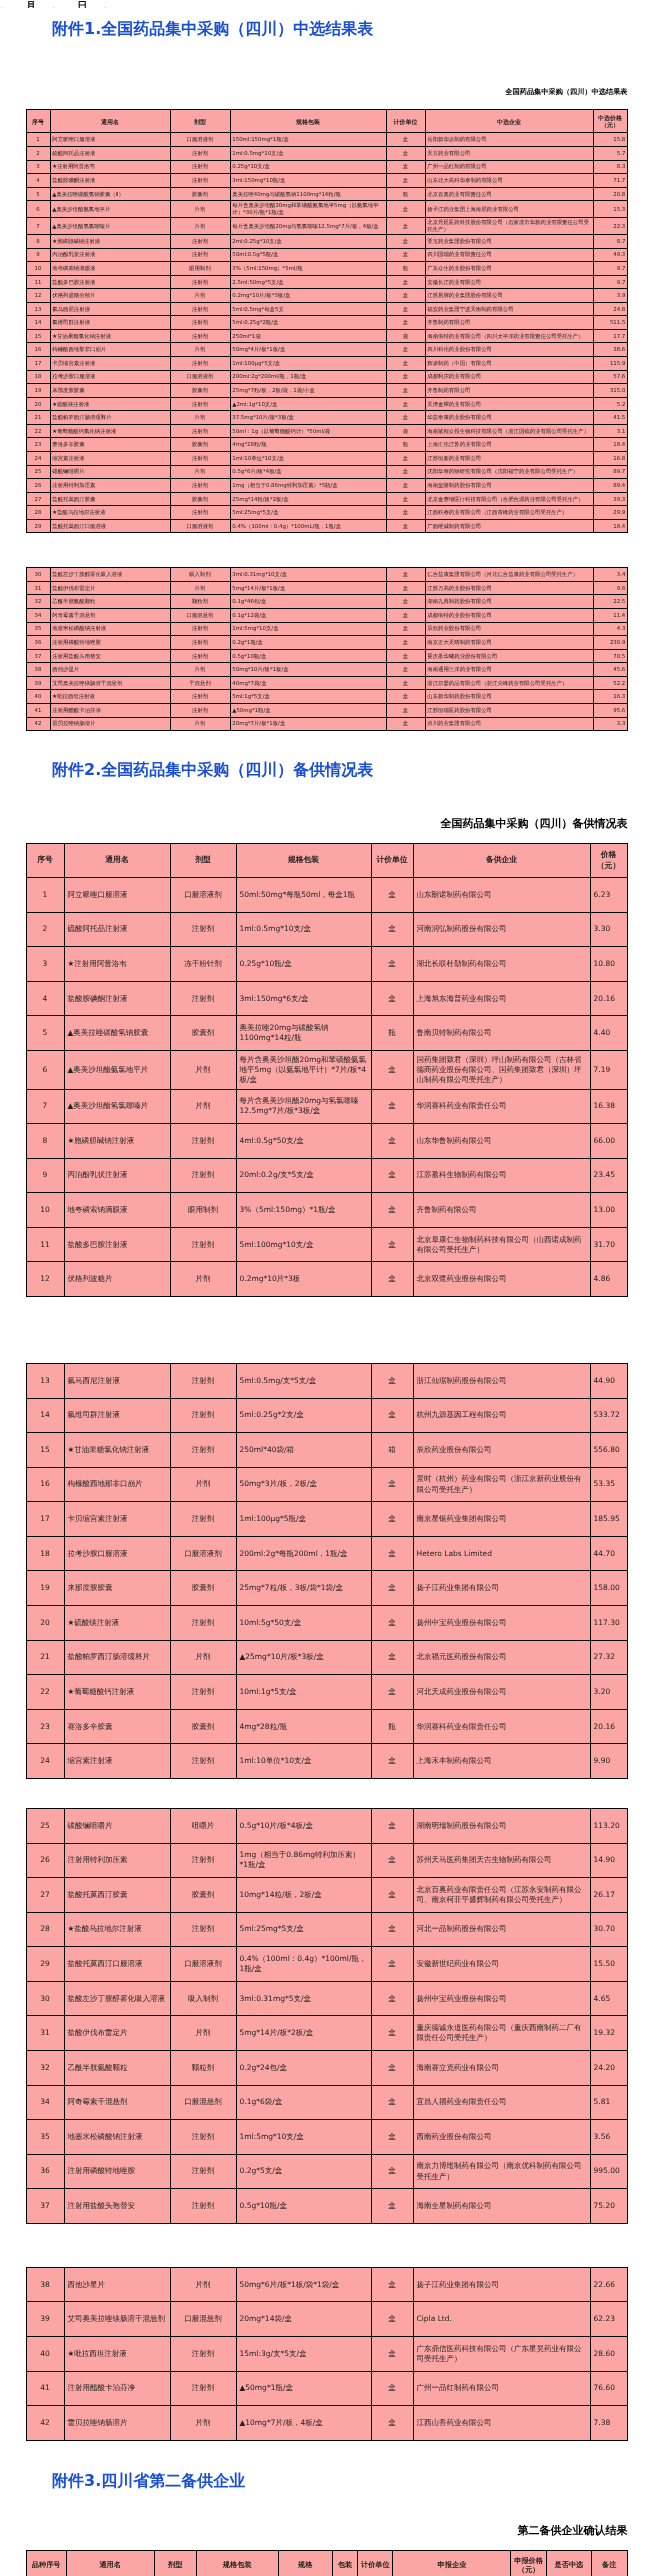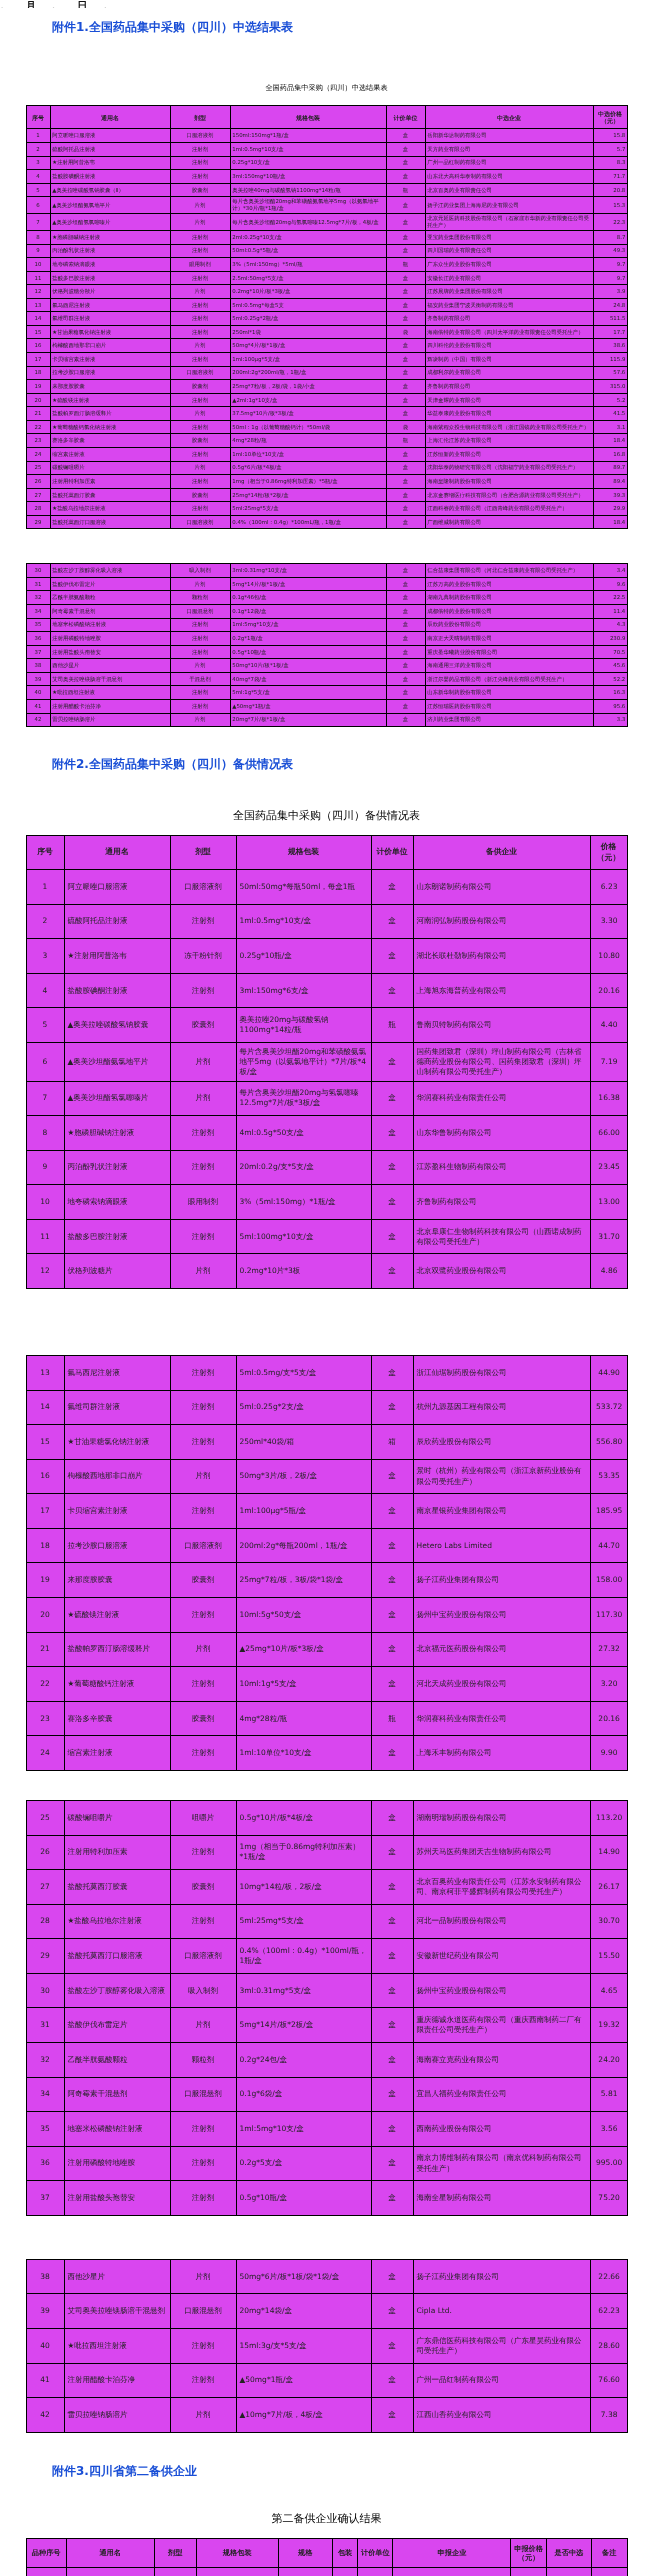--- a/index.html
+++ b/index.html
@@ -1,42 +1,42 @@
 <!DOCTYPE html>
 <html style="font-size:9.6px"><head>
 <meta charset="utf-8">
 <style>
   html,body{margin:0;padding:0;background:#ffffff;}
   body{width:653px;min-height:2576px;position:relative;
        font-family:"DejaVu Sans","Liberation Sans",sans-serif;color:#1a1a1a;}
   .top-note{height:8.4px;overflow:hidden;}
   .top-note span{display:inline-block;margin-top:-5.4px;font-size:10.2px;font-weight:600;
        letter-spacing:15.6px;color:#111;}
-  .att-heading{margin:10.8px 0 0 52px;font-size:12px;font-weight:bold;color:#1a4fd6;}
-  .tbl-title{width:602px;margin:12px auto;text-align:center;font-weight:normal;color:#000;}
+  .att-heading{margin:10.8px 0 0 52px;font-size:16px;font-weight:bold;color:#1a4fd6;}
+  .tbl-title{width:602px;margin:12px auto;text-align:right;font-weight:bold;color:#000;}
   .t1-title{margin-top:47px;font-size:7.2px;}
   .t2-title{margin-top:35px;font-size:11px;}
   .t3-title{margin-top:31px;font-size:11px;}
-  table{border-collapse:collapse;table-layout:fixed;width:602px;margin:0 auto;background:#d946ef;}
+  table{border-collapse:collapse;table-layout:fixed;width:602px;margin:0 auto;background:#fca5a5;}
   th,td{border:0.6px solid #000;vertical-align:middle;word-wrap:break-word;color:#222;}
   th{font-weight:bold;text-align:center;}
   
   .t1{font-size:5.4px;line-height:1.25;}
   .t1 th{font-size:6px;padding:3.6px 1.2px;}
   .t1 td{padding:1.2px 1.8px;height:10.2px;}
   .t1 td:nth-child(1),.t1 td:nth-child(3),.t1 td:nth-child(5){text-align:center;}
   .t1 td:nth-child(7){text-align:right;padding-right:1.2px;}
   .t1 col.c1{width:24px}.t1 col.c2{width:120px}.t1 col.c3{width:60px}
   .t1 col.c4{width:156px}.t1 col.c5{width:39px}.t1 col.c6{width:168px}.t1 col.c7{width:34px}
   
   .t2{font-size:7.5px;line-height:1.35;}
   .t2 th{font-size:7.8px;padding:6px 1.8px;}
   .t2 td{padding:3.6px 3px;height:26.4px;}
   .t2 td:nth-child(1),.t2 td:nth-child(3),.t2 td:nth-child(5){text-align:center;}
-  .t2 td:nth-child(7){text-align:center;padding-right:1.8px;}
+  .t2 td:nth-child(7){text-align:left;padding-right:1.8px;}
   .t2 col.c1{width:38px}.t2 col.c2{width:106px}.t2 col.c3{width:66px}
   .t2 col.c4{width:135px}.t2 col.c5{width:42px}.t2 col.c6{width:177px}.t2 col.c7{width:37px}
   
   .t3{font-size:7px;line-height:1.3;}
   .t3 th{font-size:7.2px;padding:4.8px 1.2px;}
   .t3 td{padding:3px 1.8px;height:24px;text-align:center;}
   .t3 col.c1{width:40px}.t3 col.c2{width:87px}.t3 col.c3{width:42px}
   .t3 col.c4{width:81px}.t3 col.c5{width:54px}.t3 col.c6{width:25px}
   .t3 col.c7{width:35px}.t3 col.c8{width:117px}.t3 col.c9{width:35px}
   .t3 col.c10{width:45px}.t3 col.c11{width:35px}

